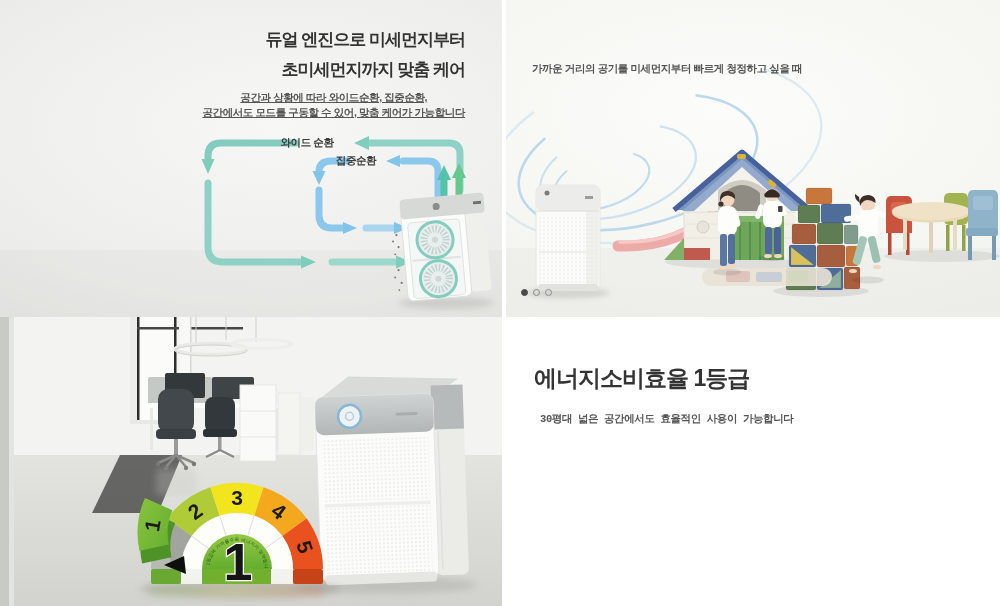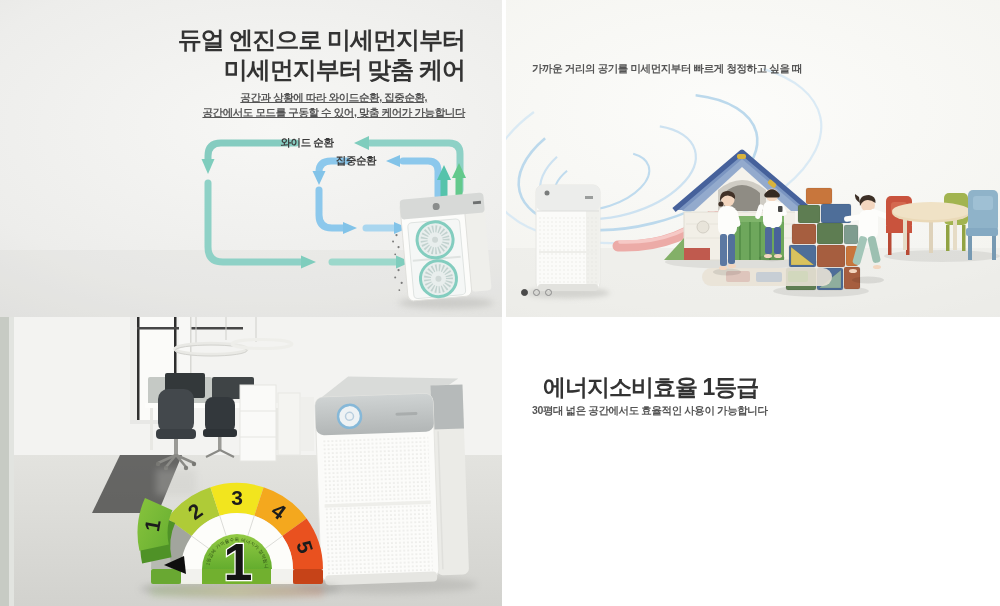--- a/index.html
+++ b/index.html
@@ -7,21 +7,21 @@
         font-family:"Liberation Sans",sans-serif;}
   .quad{position:absolute;overflow:hidden;}
   .q-tl{left:0;top:0;width:502px;height:317px;
         background:radial-gradient(120% 95% at 55% 40%, #f7f7f5 0%, #ededeb 55%, #dcdcda 100%);}
   .q-tr{left:506px;top:0;width:494px;height:317px;
         background:radial-gradient(130% 100% at 45% 35%, #fcfcfa 0%, #f4f4f0 60%, #e7e7e3 100%);}
   .q-bl{left:0;top:317px;width:502px;height:289px;background:#f3f3f1;}
   .q-br{left:506px;top:317px;width:494px;height:289px;background:#ffffff;}
   svg{position:absolute;left:0;top:0;display:block;}
   .tl-title{position:absolute;top:25px;right:37px;text-align:right;color:#333;
-            font-size:24px;line-height:30px;font-weight:600;letter-spacing:-1px;}
+            font-size:17px;line-height:30px;font-weight:600;letter-spacing:-1px;}
   .tl-desc{position:absolute;top:90px;right:37px;text-align:center;color:#555;
            font-size:10.5px;line-height:15px;font-weight:600;letter-spacing:-0.4px;text-decoration:underline;}
   .big-title{position:absolute;left:26px;color:#333;font-size:23px;font-weight:600;letter-spacing:-1px;}
   .small-desc{position:absolute;left:26px;color:#555;font-size:10.5px;font-weight:600;letter-spacing:-0.4px;}
   .tr-title{top:22px;} .tr-desc{top:62px;}
   .br-title{top:44px;} .br-desc{top:87px;}
   .loop-label{position:absolute;color:#3c3c3c;font-size:10.5px;font-weight:600;
               letter-spacing:-0.4px;text-align:center;}
   .lbl-wide{left:278px;top:136px;width:58px;}
   .lbl-focus{left:333px;top:154px;width:46px;}
@@ -104,21 +104,21 @@
             <circle cx="397" cy="266" r="1.1"></circle>
             <circle cx="393" cy="273" r="1"></circle>
           <circle cx="399" cy="279" r="1.1"></circle>
             <circle cx="396" cy="286" r="0.9"></circle>
         </g>
       </g>
     </svg>
 
     <h2 class="tl-title" style="margin:0;">
       <span style="display:block">듀얼 엔진으로 미세먼지부터</span>
-      <span style="display:block">미세먼지부터 맞춤 케어</span>
+      <span style="display:block">초미세먼지까지 맞춤 케어</span>
     </h2>
     <p class="tl-desc" style="margin:0;">
       <span style="display:block">공간과 상황에 따라 와이드순환, 집중순환,</span>
       <span style="display:block">공간에서도 모드를 구동할 수 있어, 맞춤 케어가 가능합니다</span>
     </p>
     <div class="loop-label lbl-wide">와이드 순환</div>
     <div class="loop-label lbl-focus">집중순환</div>
   </section>
 
   <section class="quad q-tr">
@@ -450,17 +450,17 @@
         </g>
 
         <polygon points="184,239 186,257 164,248" fill="#0e0e0e"></polygon>
 
         <rect x="151" y="269" width="172" height="11" fill="url(#g-refl)" opacity="0.15" filter="url(#blur-c)"></rect>
       </g>
     </svg>
   </section>
 
   <section class="quad q-br">
-    <h2 class="big-title br-title" style="margin:11px;">에너지소비효율 1등급</h2>
-    <p class="small-desc br-desc" style="margin:0;">30평대 넓은 공간에서도 효율적인 사용이 가능합니다</p>
+    <h2 class="big-title br-title" style="margin:2px;">에너지소비효율 1등급</h2>
+    <p class="small-desc br-desc" style="margin:8px;font-family:Liberation Mono, monospace;">30평대 넓은 공간에서도 효율적인 사용이 가능합니다</p>
   </section>
 
 </div>
 
 </body></html>

